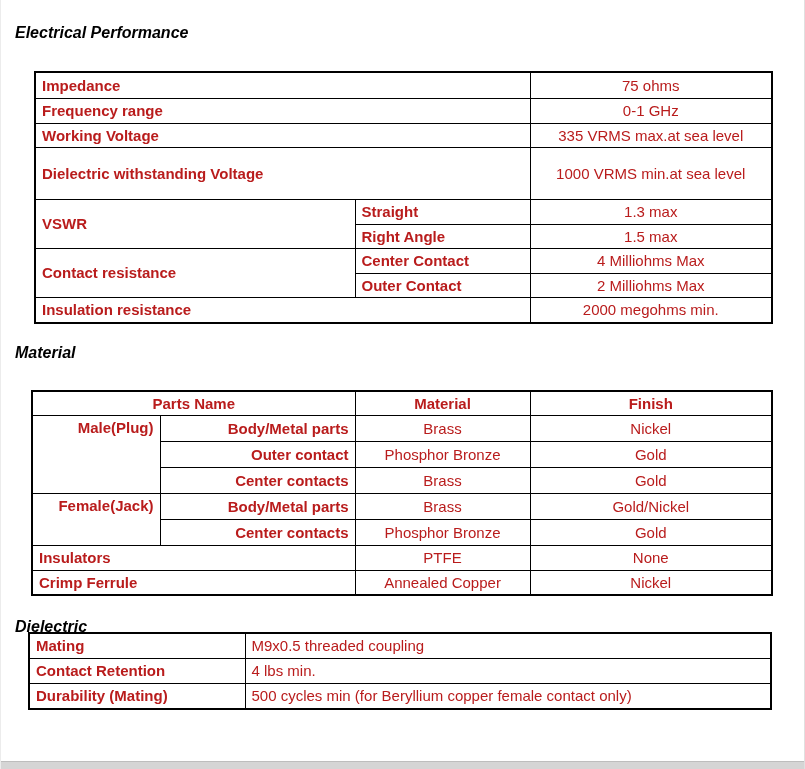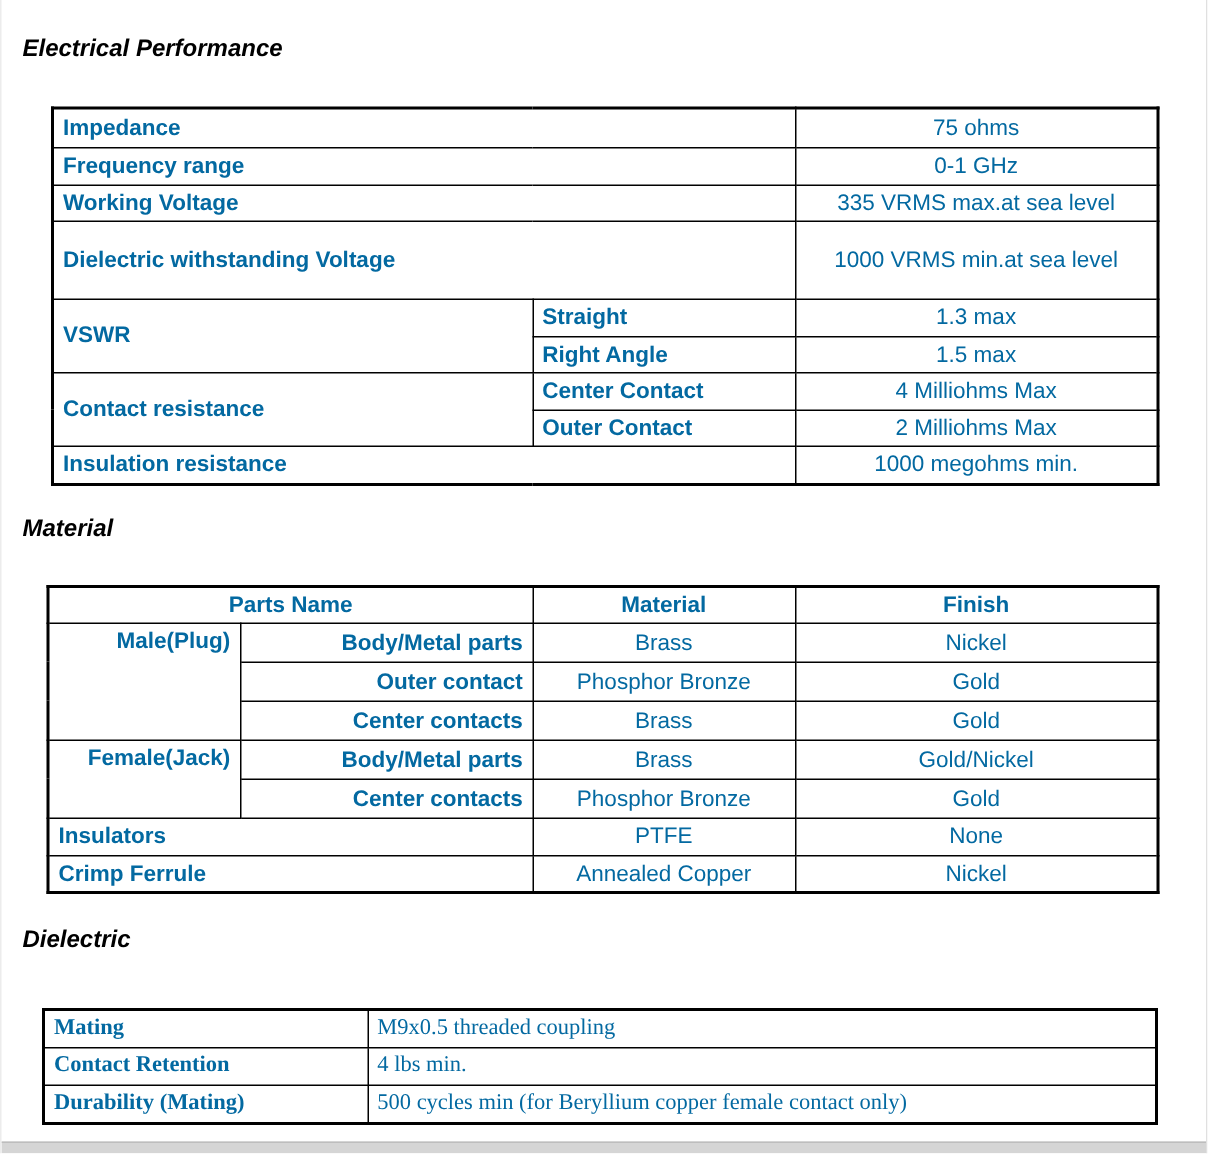--- a/index.html
+++ b/index.html
@@ -26,39 +26,39 @@
   }
   #h-electrical { top: 24px; }
   #h-material   { top: 344px; }
   #h-mechanical { top: 618px; }
 
   table.spec {
     position: absolute;
     border-collapse: collapse;
     table-layout: fixed;
     font-size: 15px;
-    color: #0369a1;
+    color: #b91c1c;
   }
   table.spec td {
     border: 1.5px solid #000000;
     padding: 0 6px;
     overflow: hidden;
     white-space: nowrap;
     vertical-align: middle;
   }
   table.spec { border: 2px solid #000000; }
   td.lbl    { font-weight: bold; text-align: left; }
   td.val    { font-weight: normal; text-align: center; }
   td.ctr    { text-align: right; }
   td.hdr    { font-weight: bold; text-align: center; }
   td.left-val { font-weight: normal; text-align: left; }
 
   #tbl-electrical { left: 33px; top: 71px;  width: 737px; }
   #tbl-material   { left: 30px; top: 390px; width: 740px; }
-  #tbl-mechanical { left: 27px; top: 672px; width: 742px; font-family: Liberation Serif, serif; }
+  #tbl-mechanical { left: 27px; top: 632px; width: 742px; }
 
   .page-bottom-bar {
     position: absolute;
     left: 0; right: 0; bottom: 0;
     height: 7px;
     background: #d5d5d5;
     border-top: 1px solid #bdbdbd;
   }
 </style>
 </head>
@@ -104,21 +104,21 @@
         <td class="lbl" rowspan="2">Contact resistance</td>
         <td class="lbl">Center Contact</td>
         <td class="val">4 Milliohms Max</td>
       </tr>
       <tr style="height:24px">
         <td class="lbl">Outer Contact</td>
         <td class="val">2 Milliohms Max</td>
       </tr>
       <tr style="height:26px">
         <td class="lbl" colspan="2">Insulation resistance</td>
-        <td class="val">1000 megohms min.</td>
+        <td class="val">2000 megohms min.</td>
       </tr>
     </tbody>
   </table>
 
   <div id="h-material" class="heading">Material</div>
 
   <table id="tbl-material" class="spec">
     <colgroup>
         <col style="width:128px">
         <col style="width:195px">

